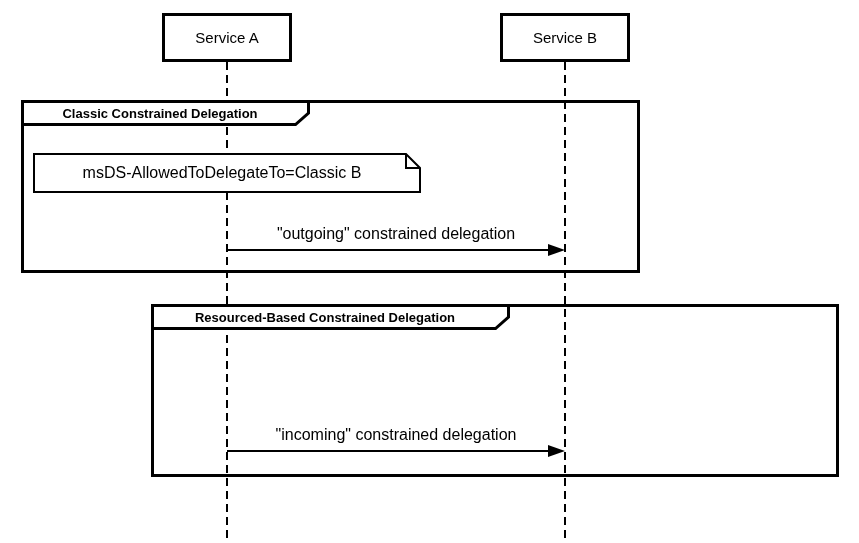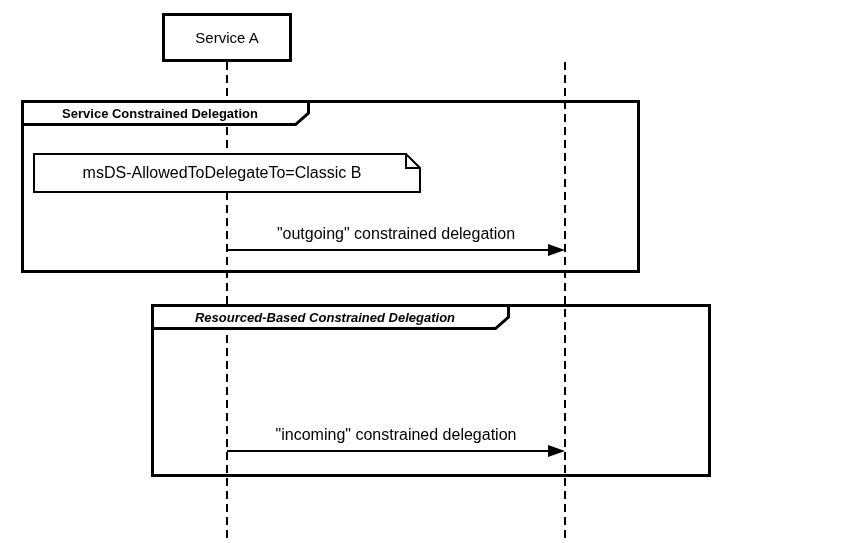--- a/index.html
+++ b/index.html
@@ -47,21 +47,21 @@
   .lifeline-b { left: 564px; }
 
   
   .frame {
     position: absolute;
     border: 3px solid #000;
     background: transparent;
     z-index: 2;
   }
   .frame-1 { left: 21px; top: 100px; width: 619px; height: 173px; }
-  .frame-2 { left: 151px; top: 304px; width: 560px; height: 173px; font-style: italic; }
+  .frame-2 { left: 151px; top: 304px; width: 688px; height: 173px; }
 
   .frame-label {
     position: absolute;
     left: 0;
     top: 0;
     z-index: 4;
   }
   .frame-label svg { display: block; }
   .frame-label .frame-label-text {
     position: absolute;
@@ -142,28 +142,31 @@
 <body>
 
 <div class="canvas">
 
   <div class="lifeline lifeline-a"></div>
   <div class="lifeline lifeline-b"></div>
 
   <div class="participant participant-a">
     <span>Service A</span>
   </div>
+  <div class="participant participant-b">
+    <span>Service B</span>
+  </div>
 
   <div class="frame frame-1">
     <div class="frame-label frame-label-1">
       <svg width="286" height="23" viewBox="0 0 286 23">
         <path d="M0,0 L284.5,0 L284.5,10 L271.5,21.5 L0,21.5 Z" fill="#ffffff"></path>
         <path d="M284.5,0 L284.5,10 L271.5,21.5 L0,21.5" fill="none" stroke="#000000" stroke-width="3"></path>
       </svg>
-      <div class="frame-label-text">Service Constrained Delegation</div>
+      <div class="frame-label-text">Classic Constrained Delegation</div>
     </div>
   </div>
 
   <div class="note note-1">
     <svg width="388" height="40" viewBox="0 0 388 40">
       <path d="M1,1 L373,1 L387,15 L387,39 L1,39 Z" fill="#ffffff" stroke="#000000" stroke-width="2"></path>
       <path d="M373,1 L373,15 L387,15" fill="none" stroke="#000000" stroke-width="2"></path>
     </svg>
     <div class="note-text">msDS-AllowedToDelegateTo=Classic B</div>
   </div>

